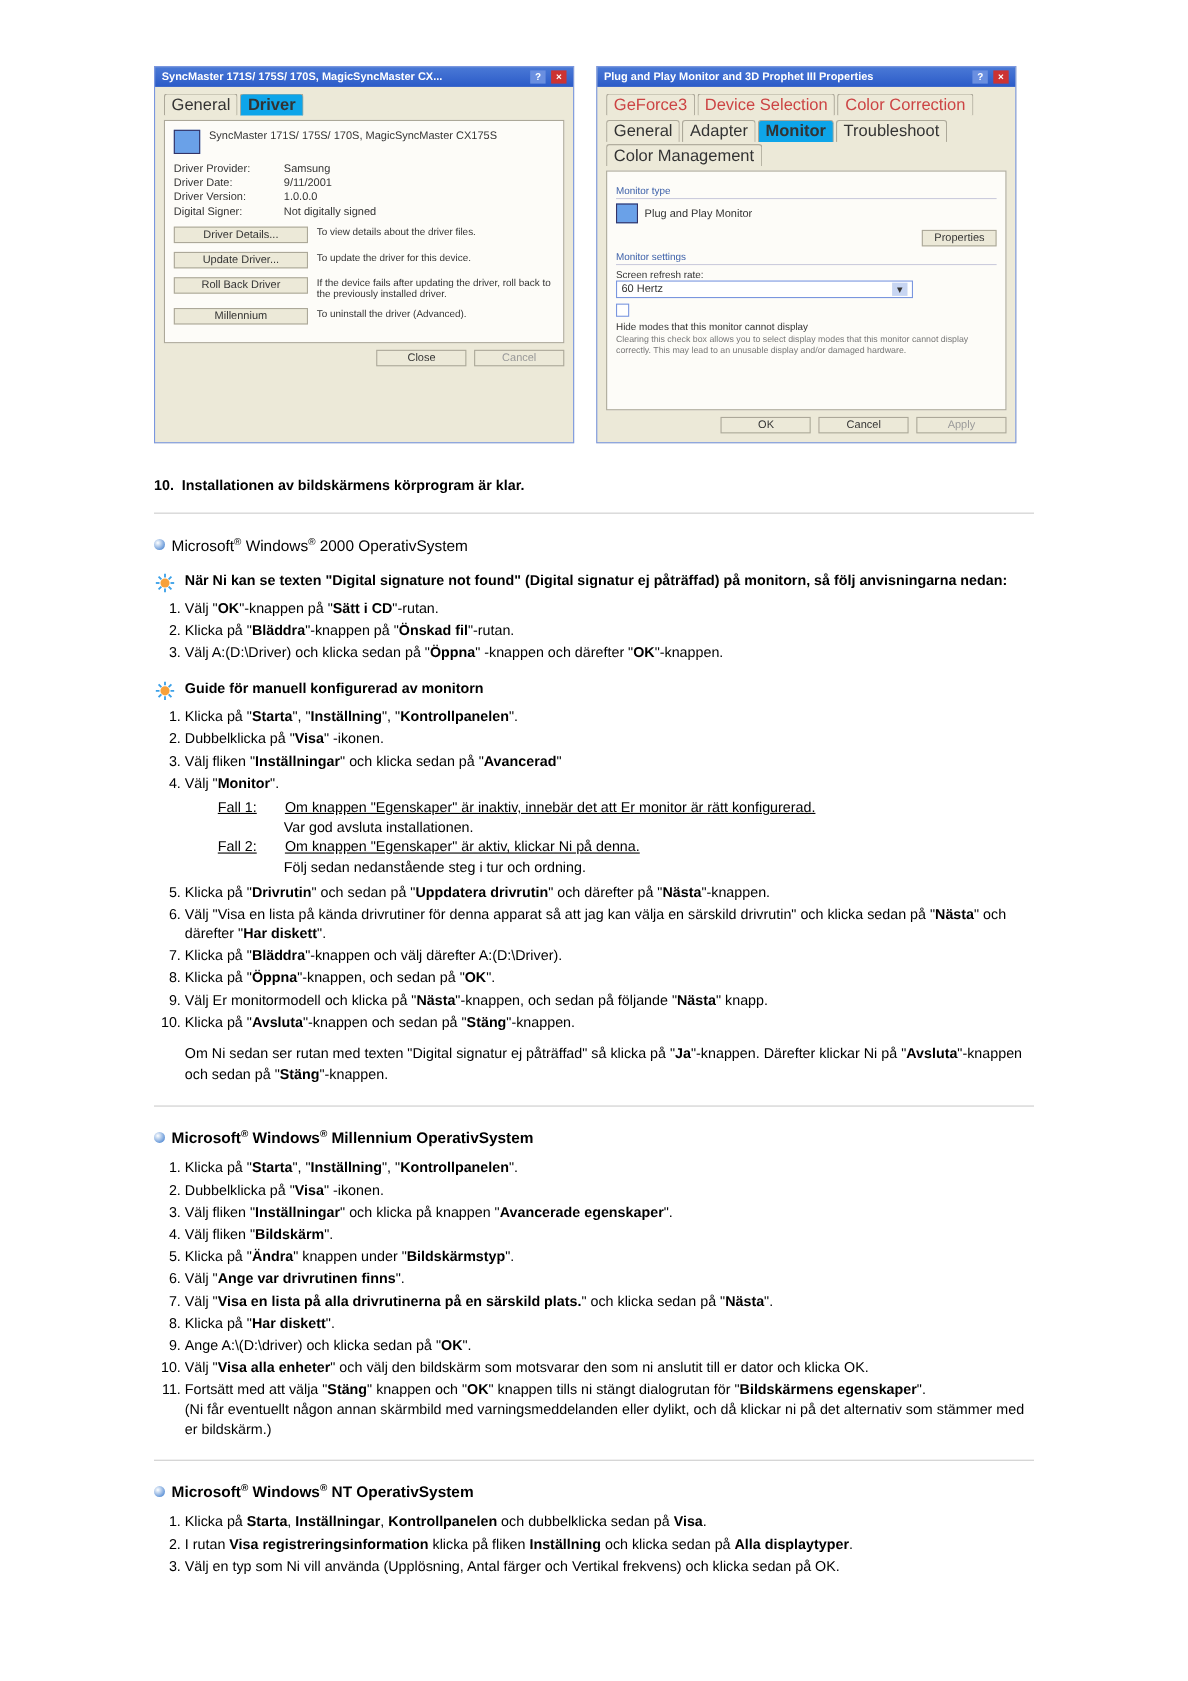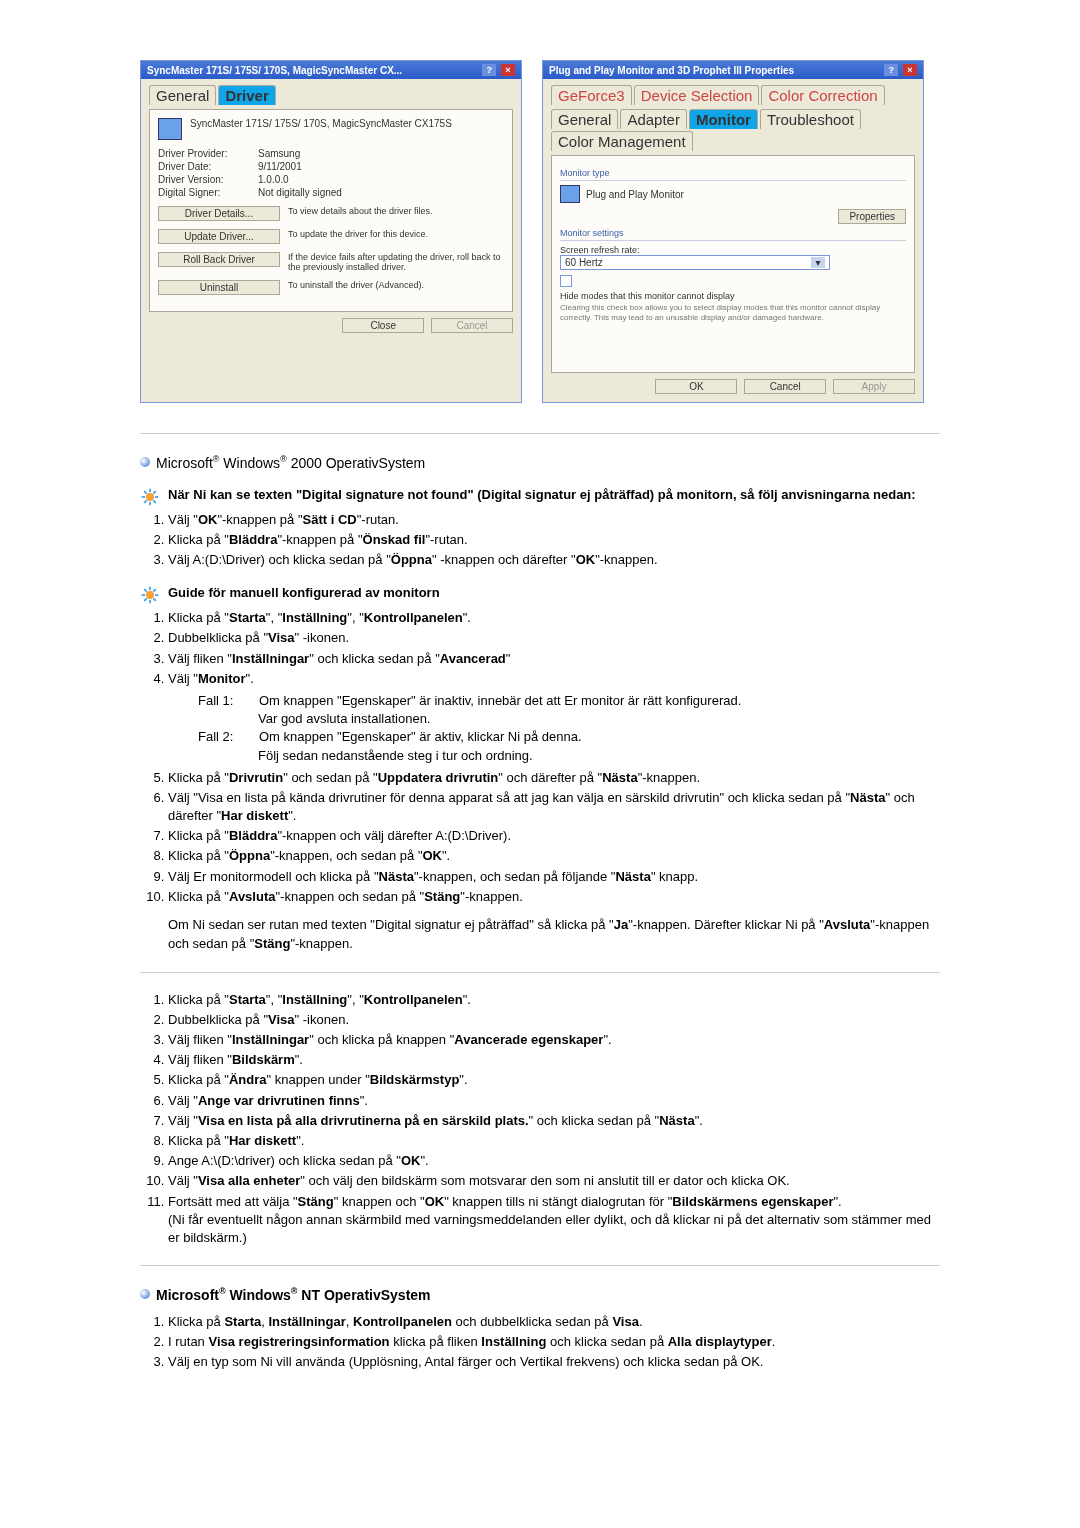--- a/index.html
+++ b/index.html
@@ -156,20 +156,21 @@
   ol.numlist > li {
     margin: 2px 0;
     line-height: 1.4;
   }
   .sublist {
     margin: 4px 0 4px 30px;
   }
   .fall-row {
     display: flex;
     gap: 6px;
+    text-decoration: underline;
   }
   .fall-lbl { flex: 0 0 55px; }
   .substep { margin-left: 60px; }
   .para { margin: 10px 0 10px 28px; line-height: 1.45; }
 
   b { font-weight: bold; }
 </style>
 </head>
 <body>
 
@@ -219,21 +220,21 @@
           </div>
           <div class="drvbtnrow">
             <span class="btn">Update Driver...</span>
             <span class="desc">To update the driver for this device.</span>
           </div>
           <div class="drvbtnrow">
             <span class="btn">Roll Back Driver</span>
             <span class="desc">If the device fails after updating the driver, roll back to the previously installed driver.</span>
           </div>
           <div class="drvbtnrow">
-            <span class="btn">Uninstall</span>
+            <span class="btn">Millennium</span>
             <span class="desc">To uninstall the driver (Advanced).</span>
           </div>
         </div>
         <div class="footer-btns">
           <span class="btn">Close</span>
           <span class="btn" style="color:#999;">Cancel</span>
         </div>
       </div>
     </div>
 
@@ -285,20 +286,23 @@
         </div>
         <div class="footer-btns">
           <span class="btn">OK</span>
           <span class="btn">Cancel</span>
           <span class="btn" style="color:#999;">Apply</span>
         </div>
       </div>
     </div>
   </div>
 
+  <div class="step-intro">
+    <b><span>10.</span>&nbsp;&nbsp;<span>Installationen av bildskärmens körprogram är klar.</span></b>
+  </div>
 
   <div class="divline"></div>
 
   <div class="os-title">
     <span class="bullet"></span>
     <span><span id="os2000">Microsoft<span class="sup">®</span> Windows<span class="sup">®</span> 2000 OperativSystem</span></span>
   </div>
 
   <div class="iconhead">
     <span class="gear-icon">
@@ -362,20 +366,24 @@
       <li>Välj "Visa en lista på kända drivrutiner för denna apparat så att jag kan välja en särskild drivrutin" och klicka sedan på "<b>Nästa</b>" och därefter "<b>Har diskett</b>".</li>
       <li>Klicka på "<b>Bläddra</b>"-knappen och välj därefter A:(D:\Driver).</li>
       <li>Klicka på "<b>Öppna</b>"-knappen, och sedan på "<b>OK</b>".</li>
       <li>Välj Er monitormodell och klicka på "<b>Nästa</b>"-knappen, och sedan på följande "<b>Nästa</b>" knapp.</li>
       <li>Klicka på "<b>Avsluta</b>"-knappen och sedan på "<b>Stäng</b>"-knappen.</li>
     </ol>
   <div class="para" id="guide-tail">Om Ni sedan ser rutan med texten "Digital signatur ej påträffad" så klicka på "<b>Ja</b>"-knappen. Därefter klickar Ni på "<b>Avsluta</b>"-knappen och sedan på "<b>Stäng</b>"-knappen.</div>
 
   <div class="divline"></div>
 
+  <div class="os-title">
+    <span class="bullet"></span>
+    <b><span id="osme">Microsoft<span class="sup">®</span> Windows<span class="sup">®</span> Millennium OperativSystem</span></b>
+  </div>
   <ol class="numlist" id="me-list">
       <li>Klicka på "<b>Starta</b>", "<b>Inställning</b>", "<b>Kontrollpanelen</b>".</li>
       <li>Dubbelklicka på "<b>Visa</b>" -ikonen.</li>
       <li>Välj fliken "<b>Inställningar</b>" och klicka på knappen "<b>Avancerade egenskaper</b>".</li>
       <li>Välj fliken "<b>Bildskärm</b>".</li>
       <li>Klicka på "<b>Ändra</b>" knappen under "<b>Bildskärmstyp</b>".</li>
       <li>Välj "<b>Ange var drivrutinen finns</b>".</li>
       <li>Välj "<b>Visa en lista på alla drivrutinerna på en särskild plats.</b>" och klicka sedan på "<b>Nästa</b>".</li>
       <li>Klicka på "<b>Har diskett</b>".</li>
       <li>Ange A:\(D:\driver) och klicka sedan på "<b>OK</b>".</li>

